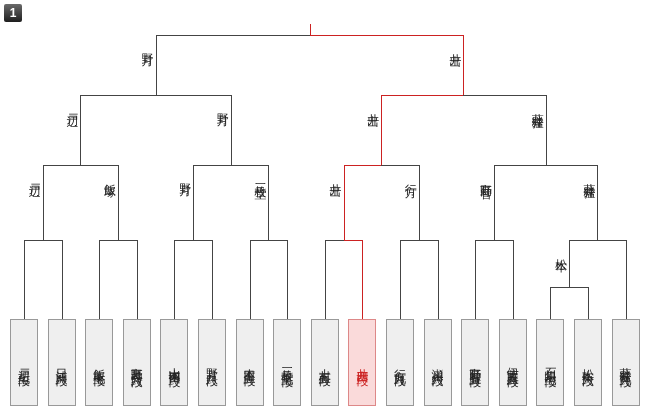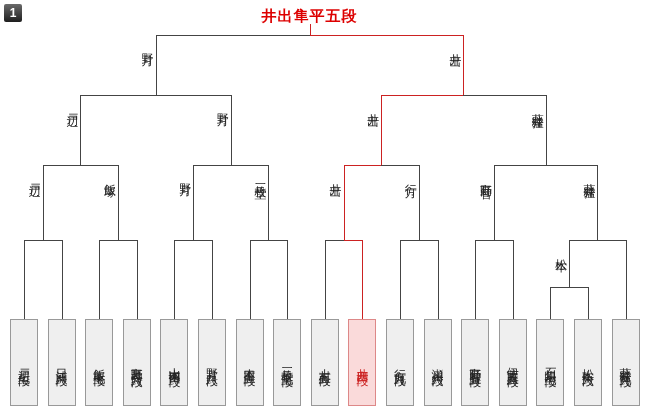--- a/index.html
+++ b/index.html
@@ -38,21 +38,20 @@
     position:absolute; width:16px;
     writing-mode:vertical-rl; text-orientation:upright;
     font-size:12px; letter-spacing:2px; line-height:1; color:#222; white-space:nowrap;
   }
 </style>
 </head>
 <body>
 
 <div id="stage">
   <div class="badge">1</div>
-  <div class="title" id="champ-title" style="left: 219.525px;">井出隼平五段</div>
 <div class="pbox" style="left: 10px; top: 319px;">
       <span class="vtext">戸辺七段</span>
     </div>
     <div class="line" style="left: 24px; top: 240px; width: 1px; height: 79px;"></div>
     <div class="pbox" style="left: 47.6px; top: 319px;">
       <span class="vtext">日浦八段</span>
     </div>
     <div class="line" style="left: 61.6px; top: 240px; width: 1px; height: 79px;"></div>
     <div class="pbox" style="left: 85.2px; top: 319px;">
       <span class="vtext">飯塚七段</span>

